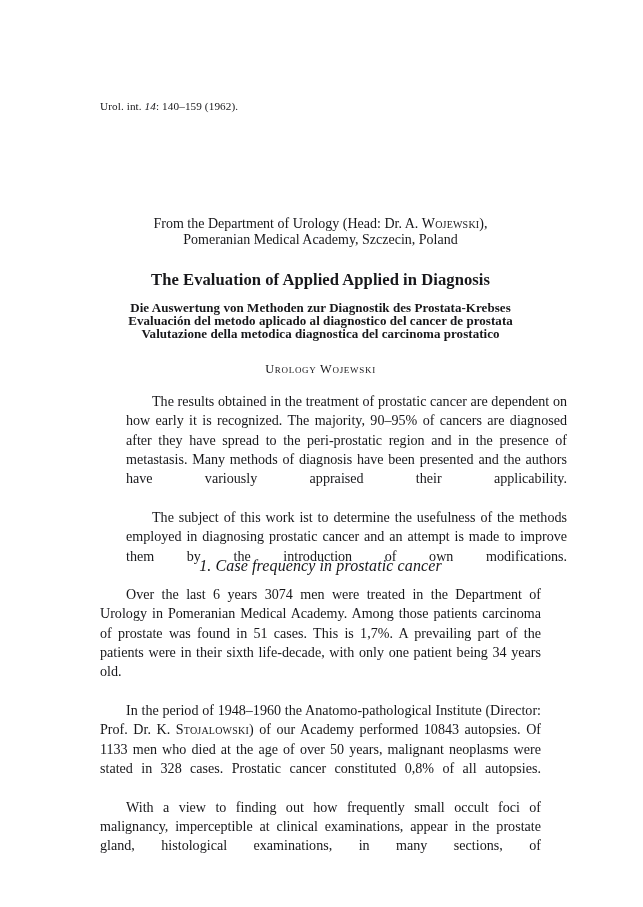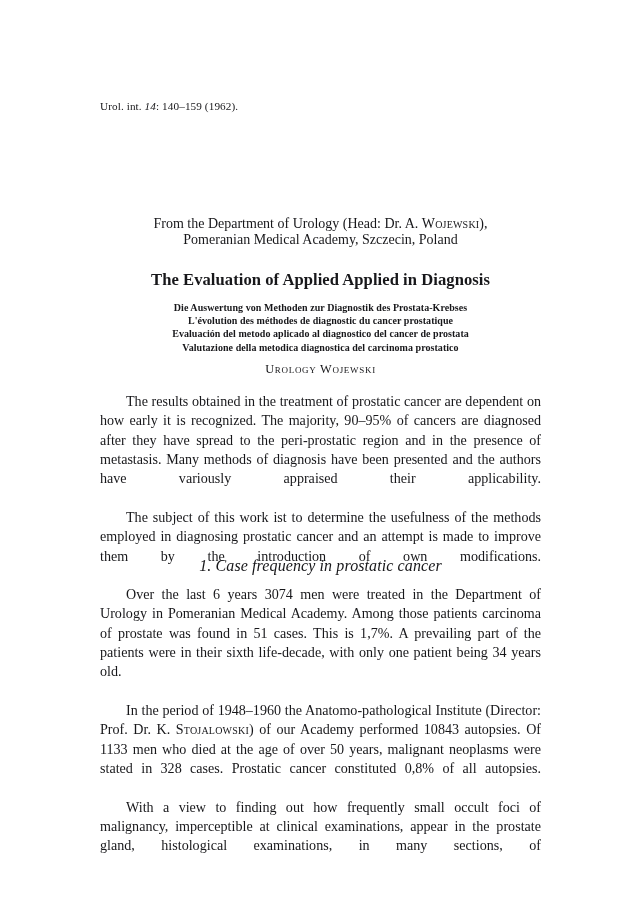--- a/index.html
+++ b/index.html
@@ -70,21 +70,21 @@
     line-height: 21px;
     letter-spacing: 0.05px;
   }
 
   .subtitles {
     position: absolute;
     left: 0;
     top: 301px;
     width: 441px;
     text-align: center;
-    font-size: 10px;
+    font-size: 13px;
     font-weight: bold;
     line-height: 13.2px;
     letter-spacing: 0.05px;
   }
 
   .author {
     position: absolute;
     left: 0;
     top: 362px;
     width: 441px;
@@ -108,21 +108,21 @@
     margin: 0;
     text-indent: 26px;
   }
   .body-block p:last-child::after,
   .body-block p::after {
     content: "";
     display: inline-block;
     width: 100%;
   }
 
-  #intro-block { top: 392px; }
+  #intro-block { top: 392px; margin-left: 26px; }
   #section-block { top: 585px; }
 
   .section-heading {
     position: absolute;
     left: 0;
     top: 557px;
     width: 441px;
     text-align: center;
     font-style: italic;
     font-size: 16px;
@@ -143,21 +143,20 @@
       <div><span>From the Department of Urology (Head: Dr. A. </span><span class="smallcaps">Wojewski</span><span>),</span></div>
       <div>Pomeranian Medical Academy, Szczecin, Poland</div>
     </div>
 
     <h1 class="title">
       <span>The Evaluation of Applied Applied in Diagnosis</span><br>
     </h1>
 
     <div class="subtitles">
       <div>Die Auswertung von Methoden zur Diagnostik des Prostata-Krebses</div>
-      <div>L'évolution des méthodes de diagnostic du cancer prostatique</div>
       <div>Evaluación del metodo aplicado al diagnostico del cancer de prostata</div>
       <div>Valutazione della metodica diagnostica del carcinoma prostatico</div>
     </div>
 
     <div class="author">Urology Wojewski</div>
 
     <div class="body-block" id="intro-block">
       <p>The results obtained in the treatment of prostatic cancer are dependent on how early it is recognized. The majority, 90–95% of cancers are diagnosed after they have spread to the peri-prostatic region and in the presence of metastasis. Many methods of diagnosis have been presented and the authors have variously appraised their applicability.</p>
       <p>The subject of this work ist to determine the usefulness of the methods employed in diagnosing prostatic cancer and an attempt is made to improve them by the introduction of own modifications.</p>
     </div>

